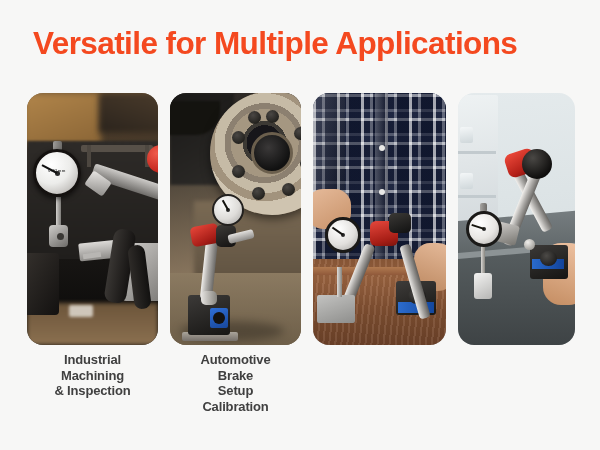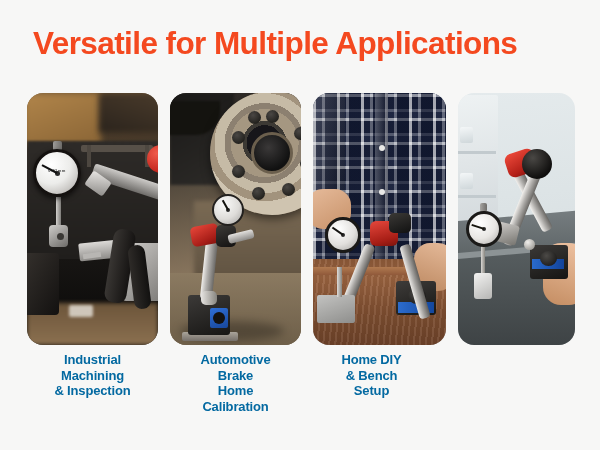--- a/index.html
+++ b/index.html
@@ -494,21 +494,21 @@
     left:27px; top:352px;
     width:546px;
     display:flex; gap:12px;
   }
   .caption{
     flex:0 0 auto;
     text-align:center;
     font-size:13px;
     line-height:15.5px;
     font-weight:bold;
-    color:#0369a1;
+    color:#404040;
     letter-spacing:-0.15px;
     white-space:pre-line;
   }
   .caption.k1{ width:131px; }
   .caption.k2{ width:131px; }
   .caption.k3{ width:133px; }
   .caption.k4{ width:117px; }
 </style>
 </head>
 <body>
@@ -640,18 +640,15 @@
   </div>
 
 </div>
 
 <div class="captions">
   <div class="caption k1">Industrial
 Machining
 &amp; Inspection</div>
   <div class="caption k2">Automotive
 Brake
-Home
+Setup
 Calibration</div>
-  <div class="caption k4">Home DIY
-&amp; Bench
-Setup</div>
 </div>
 
 </body></html>

